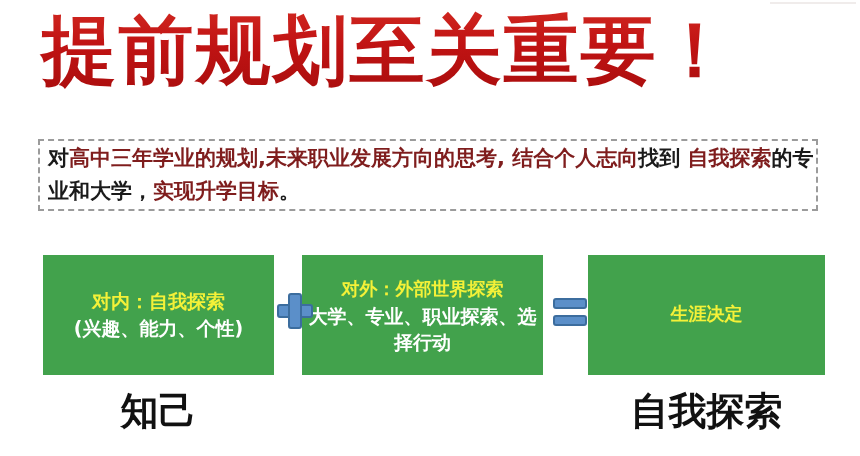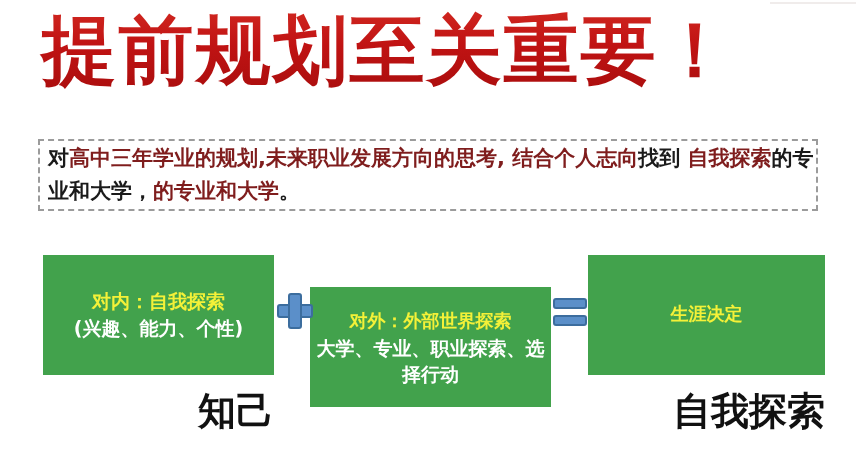--- a/index.html
+++ b/index.html
@@ -97,21 +97,21 @@
     font-size: 18px;
     line-height: 25px;
     white-space: nowrap;
   }
   .gbox .body {
     color: #ffffff;
     font-size: 19px;
     line-height: 26px;
   }
   #box1 { left: 43px;  width: 231px; }
-  #box2 { left: 310px; width: 241px; margin-top: 32px; }
+  #box2 { left: 302px; width: 241px; }
   #box3 { left: 588px; width: 237px; }
 
   #box1 .head { font-size: 19px; margin-bottom: 1px; }
   #box1 .body { font-size: 19px; }
   #box2 .head { margin-bottom: 2px; }
   #box3 .head { margin-bottom: 3px; }
 
   
   .plus-icon {
     position: absolute;
@@ -154,21 +154,21 @@
   .captions {
     position: absolute;
     left: 0;
     top: 386px;
     width: 860px;
     height: 58px;
   }
   .caption {
     position: absolute;
     top: 0;
-    text-align: right;
+    text-align: center;
     font-family: "DejaVu Sans", "Liberation Sans", sans-serif;
     font-weight: bold;
     font-size: 38px;
     line-height: 50px;
     color: #111111;
     white-space: nowrap;
   }
   #cap1 { left: 43px;  width: 231px; }
   #cap2 { left: 310px; width: 241px; }
   #cap3 { left: 588px; width: 237px; }
@@ -179,21 +179,21 @@
 <div class="top-artifact"></div>
 
 <div class="title">提前规划至关重要！</div>
 
 <div class="statement-box"></div>
 <div class="statement-text">
   <span>
     <span>对</span><span class="hl">高中三年学业的规划,未来职业发展方向的思考, 结合个人志向</span><span>找到</span>
   </span>
   <span>
-    <span class="hl">自我探索</span><span>的专业和大学，</span><span class="hl">的专业和大学</span><span>。</span>
+    <span class="hl">自我探索</span><span>的专业和大学，</span><span class="hl">实现升学目标</span><span>。</span>
   </span>
 </div>
 
 <div class="boxes">
 
   <div class="gbox" id="box1">
     <div class="head">对内：自我探索</div>
     <div class="body">(兴趣、能力、个性)</div>
   </div>
 

